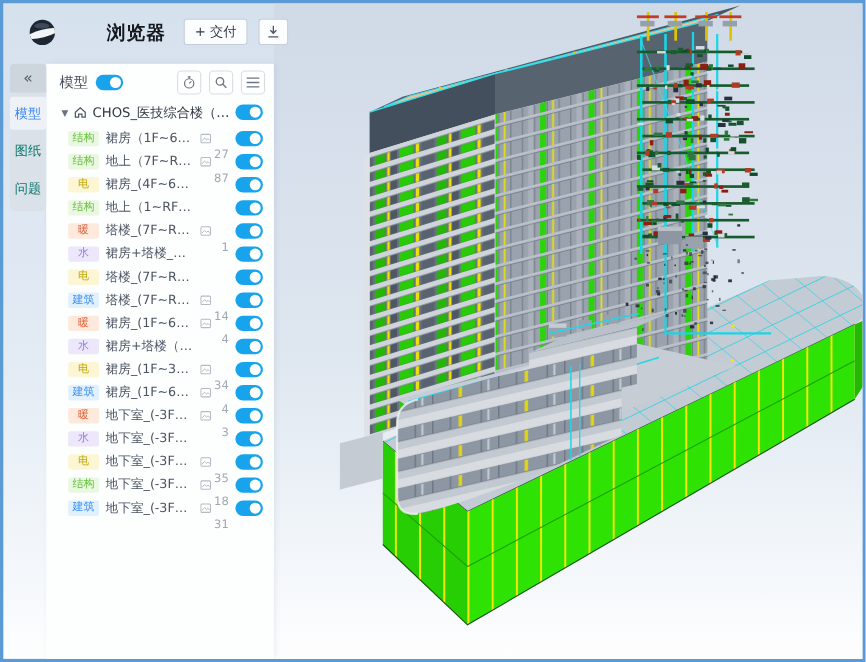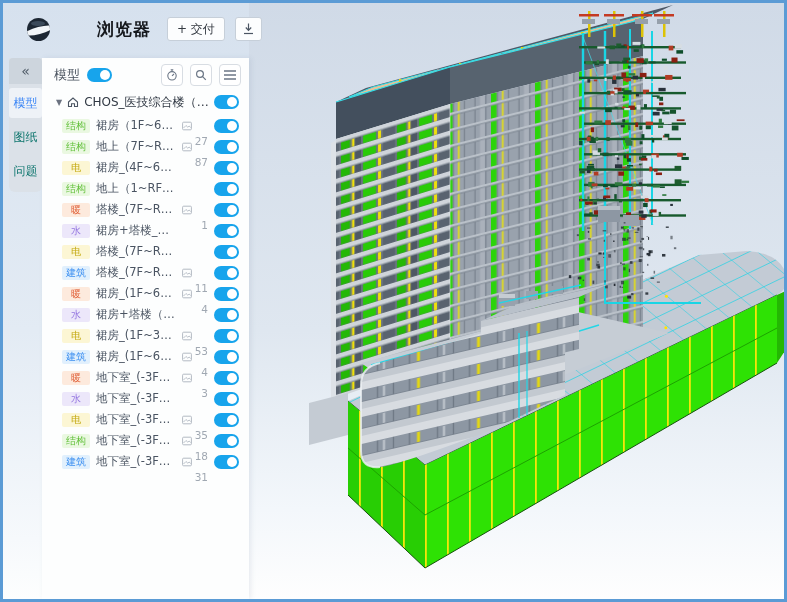--- a/index.html
+++ b/index.html
@@ -662,21 +662,21 @@
   </div>
 
   <div class="trow">
     <span class="tag" style="background: rgb(225, 240, 253); color: rgb(58, 142, 240);">建筑</span>
     <span class="lname">塔楼_(7F~RF)_建筑</span>
     <span class="cnt">
       <svg width="10" height="10" viewBox="0 0 10 10">
         <rect x="0.6" y="1.2" width="8.8" height="7.6" rx="1" fill="none" stroke="#b3bac3" stroke-width="1"></rect>
         <path d="M1.5,7 L4,4.5 L5.8,6.2 L7.2,5 L8.6,6.6" fill="none" stroke="#b3bac3" stroke-width="0.9"></path>
       </svg>
-      <span class="num">11</span>
+      <span class="num">14</span>
     </span>
     <span class="toggle"></span>
   </div>
 
   <div class="trow">
     <span class="tag" style="background: rgb(253, 234, 221); color: rgb(224, 96, 56);">暖</span>
     <span class="lname">裙房_(1F~6F)_暖通</span>
     <span class="cnt">
       <svg width="10" height="10" viewBox="0 0 10 10">
         <rect x="0.6" y="1.2" width="8.8" height="7.6" rx="1" fill="none" stroke="#b3bac3" stroke-width="1"></rect>
@@ -701,21 +701,21 @@
   </div>
 
   <div class="trow">
     <span class="tag" style="background: rgb(252, 246, 212); color: rgb(195, 168, 14);">电</span>
     <span class="lname">裙房_(1F~3F)_电气</span>
     <span class="cnt">
       <svg width="10" height="10" viewBox="0 0 10 10">
         <rect x="0.6" y="1.2" width="8.8" height="7.6" rx="1" fill="none" stroke="#b3bac3" stroke-width="1"></rect>
         <path d="M1.5,7 L4,4.5 L5.8,6.2 L7.2,5 L8.6,6.6" fill="none" stroke="#b3bac3" stroke-width="0.9"></path>
       </svg>
-      <span class="num">53</span>
+      <span class="num">34</span>
     </span>
     <span class="toggle"></span>
   </div>
 
   <div class="trow">
     <span class="tag" style="background: rgb(225, 240, 253); color: rgb(58, 142, 240);">建筑</span>
     <span class="lname">裙房_(1F~6F)_建筑</span>
     <span class="cnt">
       <svg width="10" height="10" viewBox="0 0 10 10">
         <rect x="0.6" y="1.2" width="8.8" height="7.6" rx="1" fill="none" stroke="#b3bac3" stroke-width="1"></rect>

